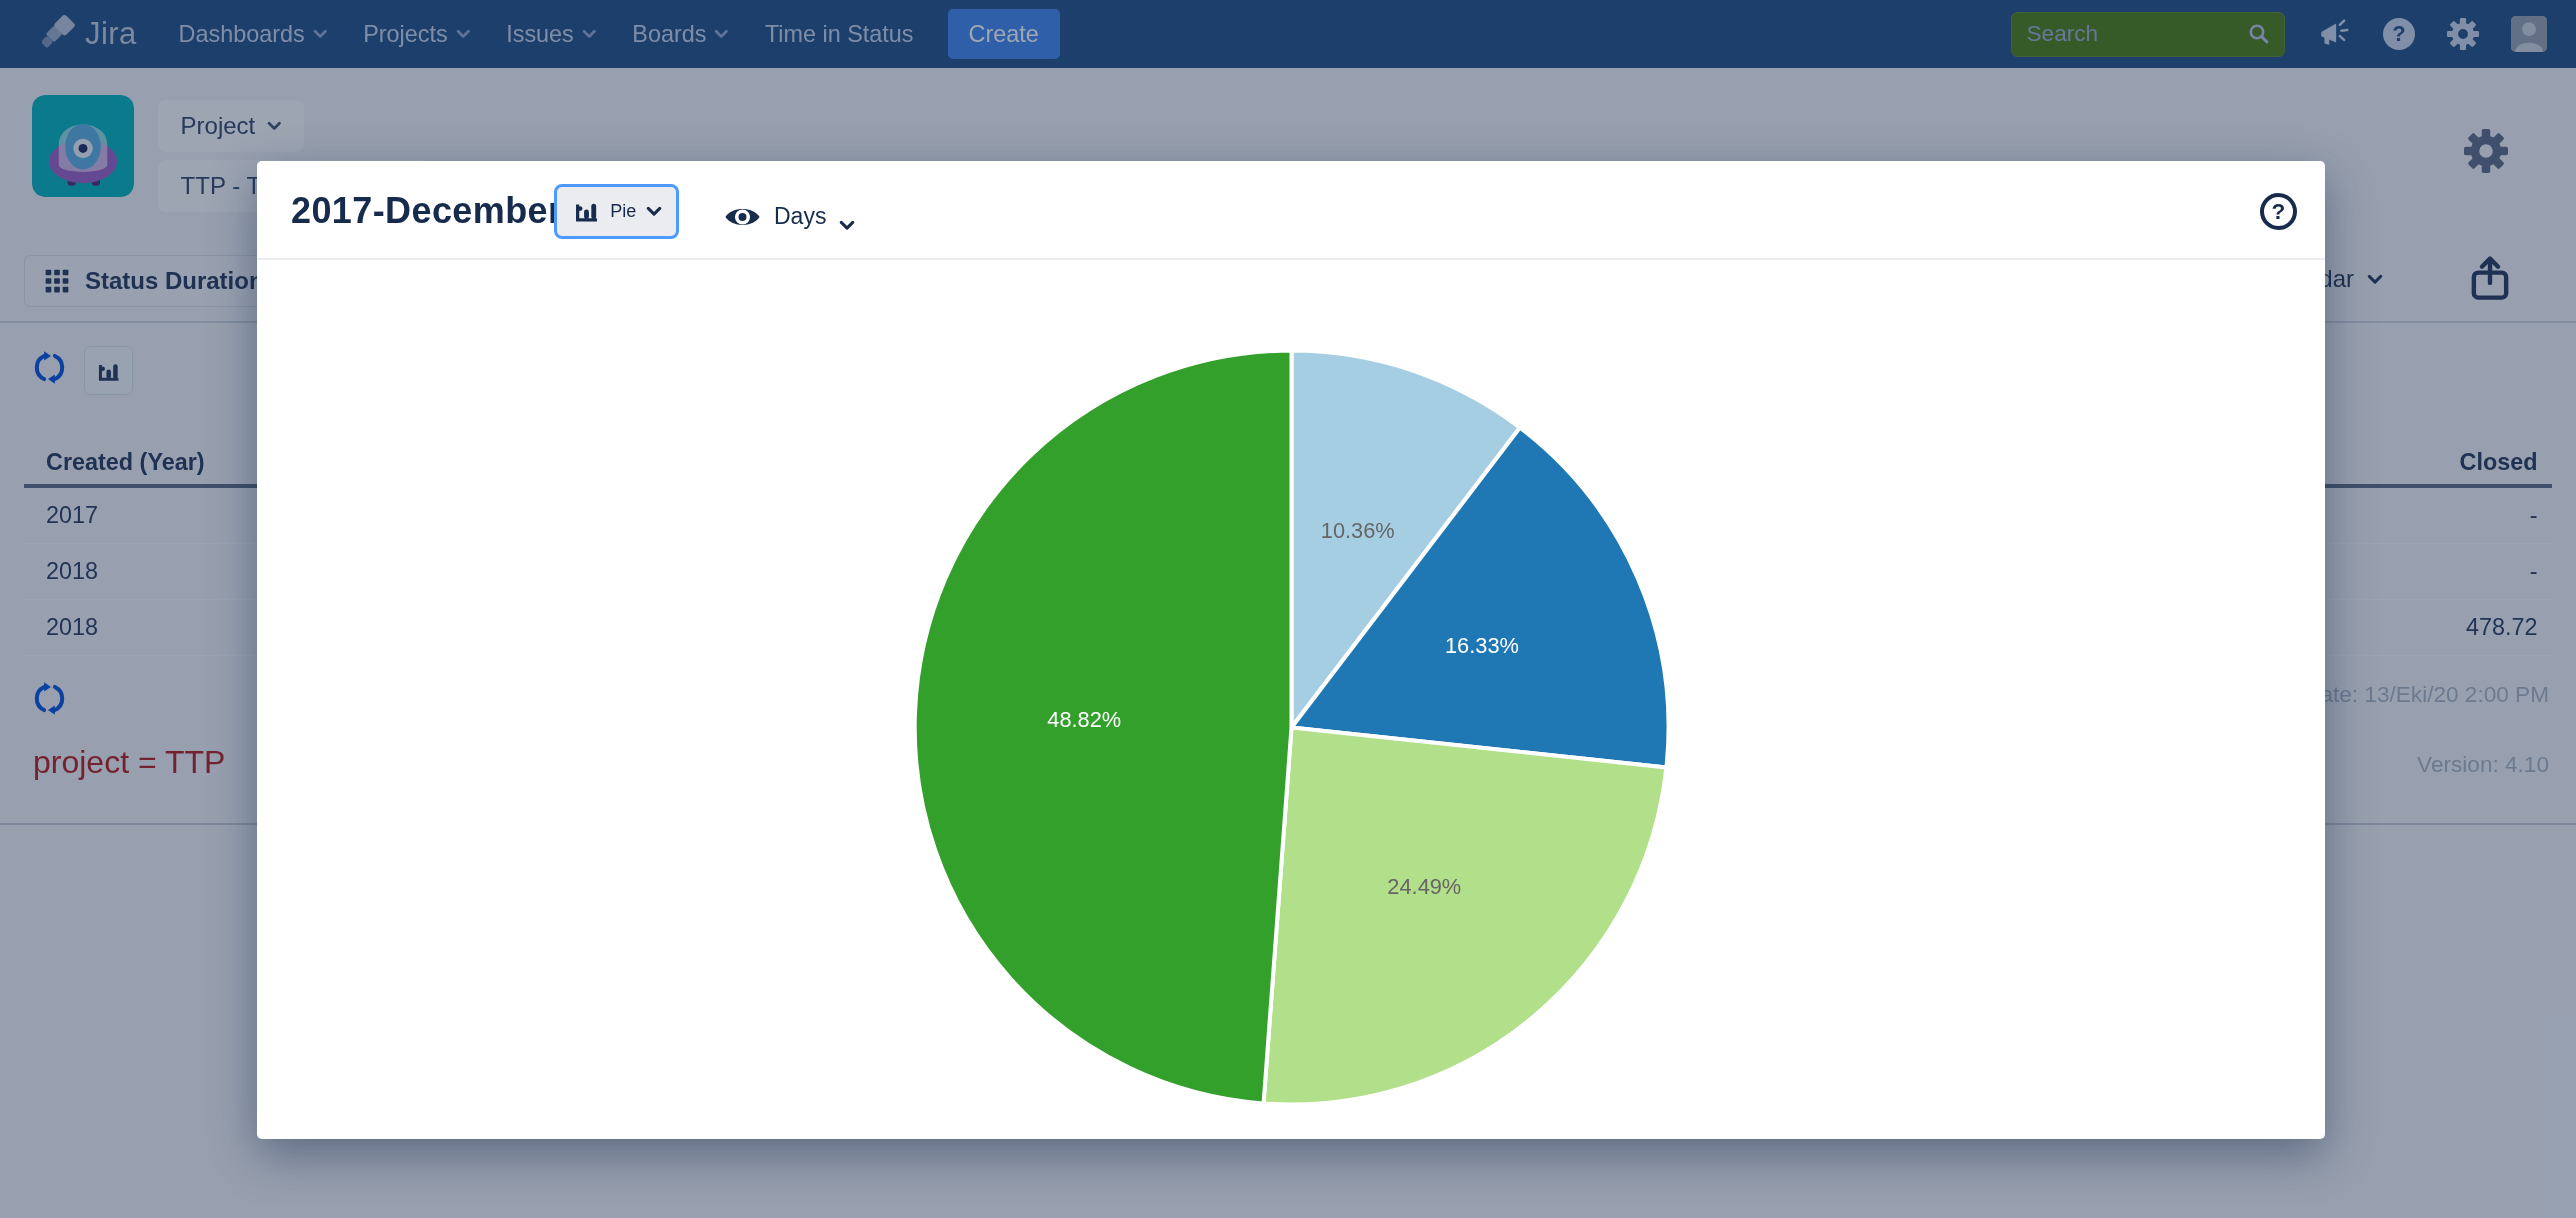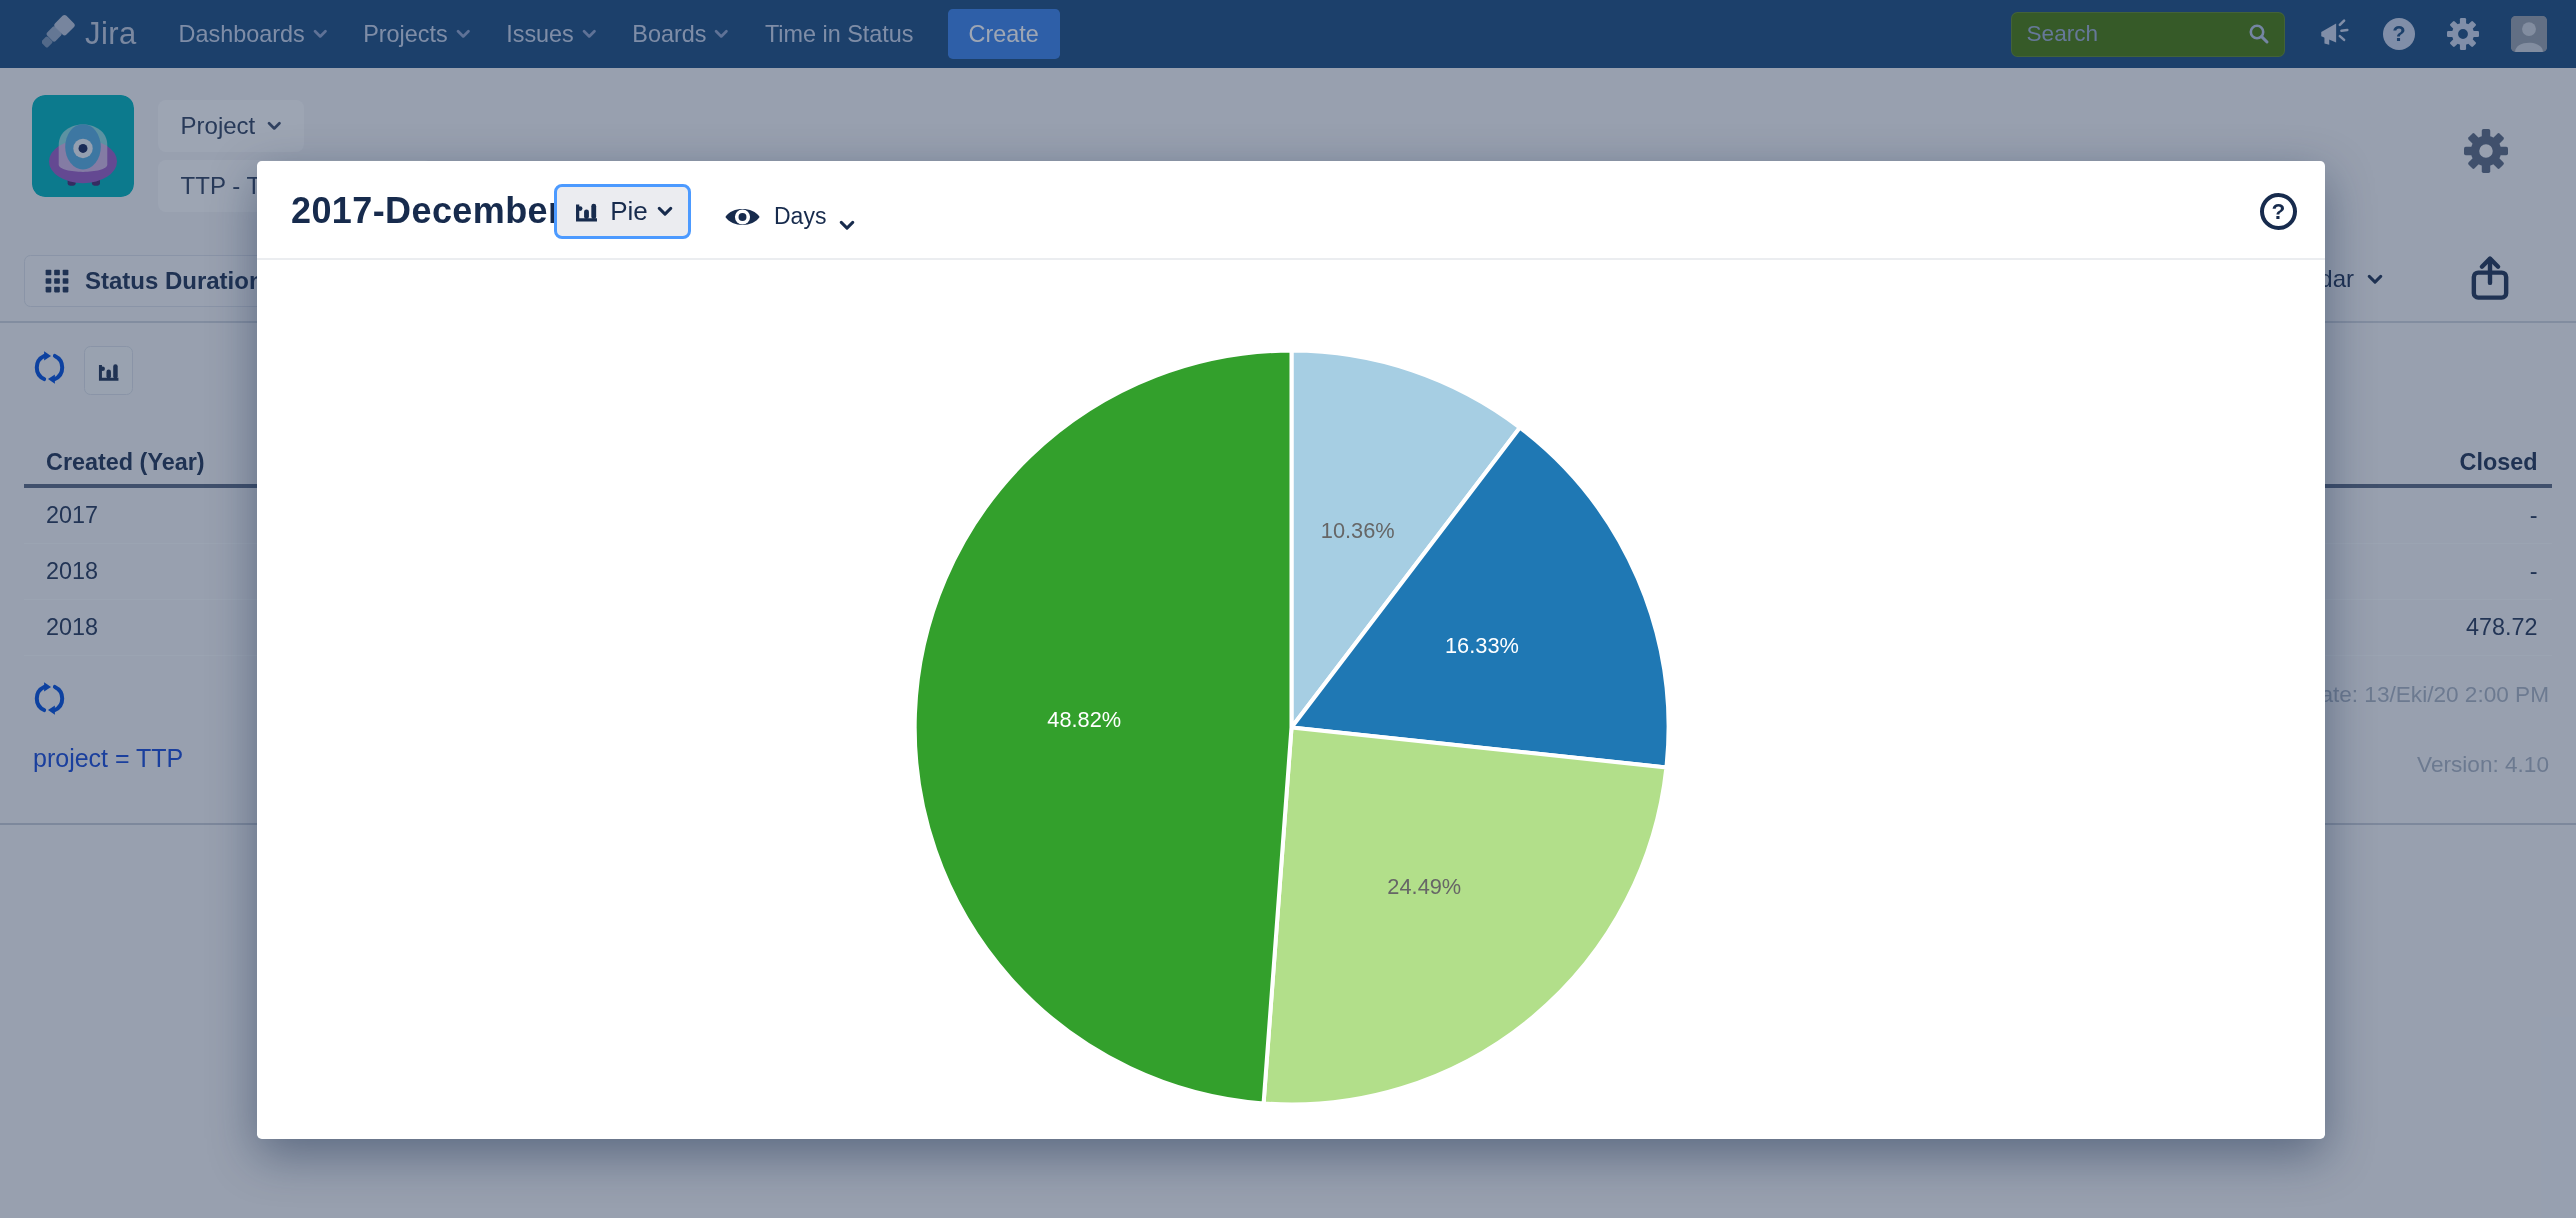--- a/index.html
+++ b/index.html
@@ -51,35 +51,35 @@
   .cal .chev{width:16px;height:10.5px;color:#253858;}
   .export{position:absolute;left:2469px;top:187px;cursor:pointer;color:#253858;}
 
   .bg-table{position:absolute;left:24px;right:24px;top:372px;}
   .t-head{display:flex;justify-content:space-between;align-items:center;height:44px;
     padding:0 14.5px 0 22px;color:#253858;font-size:23.4px;font-weight:bold;}
   .t-thick{height:4px;background:#5e6c84;}
   .t-row{display:flex;justify-content:space-between;align-items:center;height:55px;
     padding:0 14.5px 0 22px;color:#2a3c5c;font-size:23.4px;border-bottom:1.6px solid rgba(255,255,255,.55);}
   .refresh2{position:absolute;left:31px;top:612px;cursor:pointer;}
-  .jql{position:absolute;left:33px;top:676px;color:#1d4ed8;font-size:25px;}
+  .jql{position:absolute;left:33px;top:676px;color:#b91c1c;font-size:32px;}
   .hr2{position:absolute;left:0;right:0;top:755px;height:1.6px;background:#c6ccd6;}
   .foot{position:absolute;right:27px;color:#aab3c2;font-size:22.6px;text-align:right;}
   .foot.d1{top:614px;}
   .foot.d2{top:647px;margin-top:37px;}
 
   
   .overlay{position:absolute;inset:0;z-index:5;background:var(--dim-overlay);}
   .modal{position:absolute;z-index:10;left:257px;top:161px;width:2068px;height:978px;
     background:#fff;border-radius:4.8px;box-shadow:0 16px 48px rgba(9,30,66,.42);}
   .m-title{position:absolute;left:34px;top:189px;margin:0;font-size:36px;font-weight:600;
     color:var(--navy-text);letter-spacing:0.4px;}
   .pie-btn{position:absolute;left:297px;top:22.6px;height:55px;display:flex;align-items:center;gap:9.7px;
     padding:0 14.5px;background:#ebecf0;border:3.2px solid var(--focus-ring);border-radius:8px;
-    font-family:inherit;font-size:26px;color:var(--navy-text);cursor:pointer;box-sizing:border-box;}
+    font-family:inherit;font-size:18px;color:var(--navy-text);cursor:pointer;box-sizing:border-box;}
   .pie-btn .chev{width:16px;height:10.5px;color:var(--navy-text);}
   .days{position:absolute;left:467px;top:32px;height:37px;display:flex;align-items:flex-end;gap:13px;
     font-size:23px;color:var(--navy-text);cursor:pointer;}
   .days .chev{width:16px;height:10.5px;color:var(--navy-text);}
   .m-help{position:absolute;left:2003px;top:32px;width:37px;height:37px;border-radius:50%;
     border:4px solid var(--navy-text);color:var(--navy-text);display:flex;align-items:center;
     justify-content:center;font-size:22.6px;font-weight:bold;box-sizing:border-box;cursor:pointer;}
   .m-divider{position:absolute;left:0;right:0;top:97px;height:1.6px;background:#ebedf0;}
   #legend{position:absolute;left:0;right:0;top:136px;display:flex;justify-content:center;
     align-items:center;gap:21px;}

